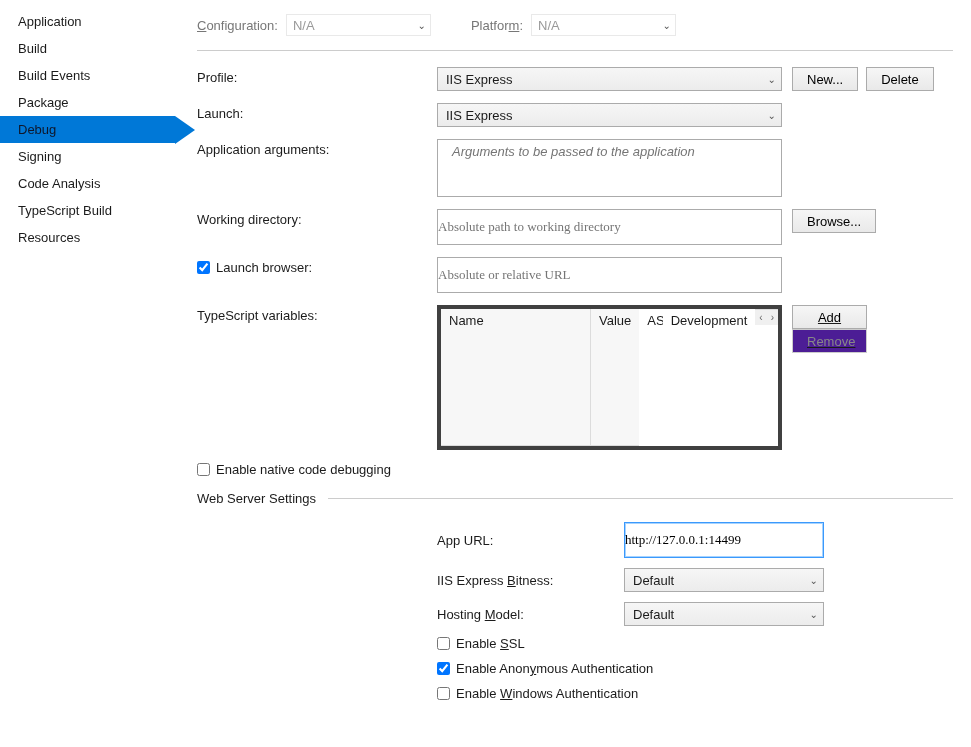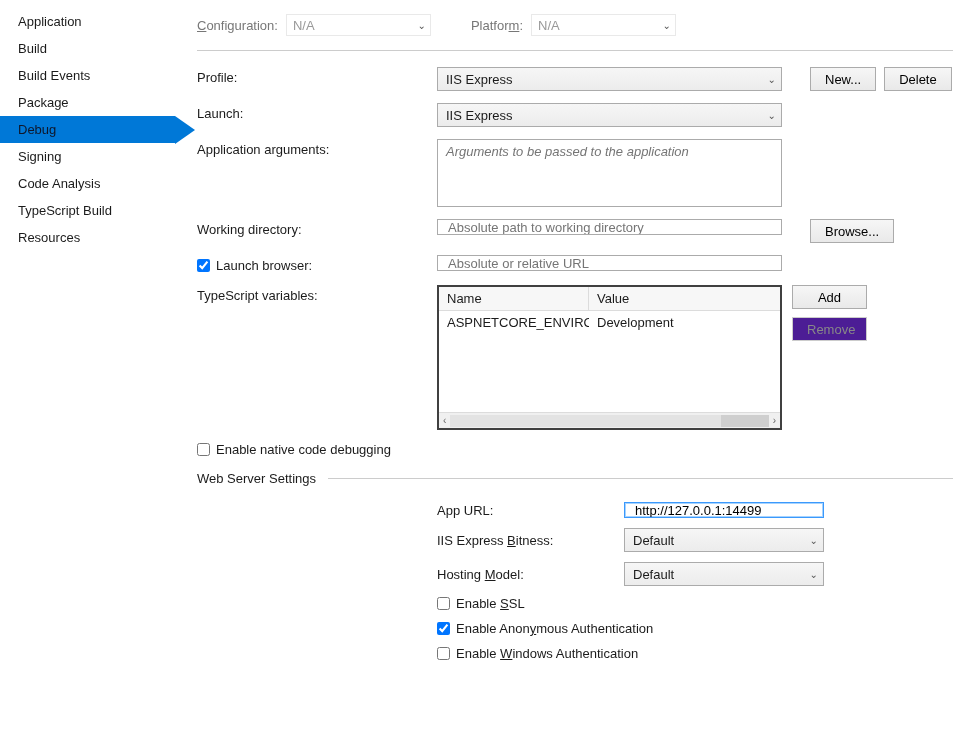--- a/index.html
+++ b/index.html
@@ -16,49 +16,49 @@
     .top-row { display: flex; align-items: center; gap: 8px; padding-bottom: 14px; border-bottom: 1px solid #ccc; margin-bottom: 16px; color:#777;}
     .top-row label { color:#777; }
     .disabled-combo { display: inline-flex; align-items: center; justify-content: space-between; width: 145px; height: 22px; padding: 0 4px 0 6px; color:#999; background:#fff; border: 1px solid #e9e9e9;}
     .form-row { display: flex; align-items: flex-start; margin-bottom: 12px; }
     .form-label { width: 240px; padding-top: 3px; color:#1b1b1b; }
     .combo { display: inline-flex; align-items: center; justify-content: space-between; width: 345px; height: 24px; padding: 0 5px 0 8px; background: linear-gradient(#f6f6f6,#ececec); border: 1px solid #ababab;}
     .combo.wide { width: 345px; }
     .combo.sm { width: 200px; text-align: right; }
     .btn { height: 24px; padding: 0 14px; background: linear-gradient(#f6f6f6,#e9e9e9); border: 1px solid #ababab; cursor: pointer; }
     .btn:disabled { color:#888; background:#4c1d95; border-color:#ccc;text-align:center; }
-    .textarea { width: 345px; height: 68px; padding: 4px 8px; border: 1px solid #ababab; color:#888; font-style: italic; resize:none;}
-    .textinput { width: 345px; height: 16px; padding: 0 10px; border: 1px solid #ababab; }
+    .textarea { width: 345px; height: 58px; padding: 4px 14px; border: 1px solid #ababab; color:#888; font-style: italic; resize:none;}
+    .textinput { width: 345px; height: 36px; padding: 0 0; border: 1px solid #ababab; font-family: Liberation Serif, serif; }
     .textinput.sm { width: 200px; }
     .check-row { display:flex; align-items:center; gap:6px; }
     input[type=checkbox]{ width:13px; height:13px; }
-    .env-table { width: 345px; height: 145px; border: 2px solid #404040; display:flex; flex-direction:column;}
+    .env-table { width: 345px; height: 145px; border: 4px solid #404040; display:flex; flex-direction:row;}
     .env-header { display:flex; border-bottom:1px solid #dcdcdc; background:#f7f7f7;}
     .env-header div { padding:4px 8px; font-weight:400; border-right:1px solid #dcdcdc;}
     .env-header div:first-child{ width:150px;}
     .env-header div:last-child{ flex:1; border-right:none;}
     .env-body { flex:1; overflow:auto;}
     .env-row { display:flex; font-size:11px;}
     .env-row div { padding:4px 8px; }
     .env-row div:first-child{ width:150px; white-space:nowrap; overflow:hidden;}
     .env-row div:last-child{ flex:1;}
     .env-scroll { height:16px; display:flex; align-items:center; background:#f0f0f0; border-top:1px solid #dcdcdc; padding:0 2px;}
     .env-scroll .arrow{ font-size:10px; color:#666; padding:0 2px;}
     .env-scroll .track{ flex:1; height:12px; background:#cfcfcf; margin:0 2px; position:relative;}
     .env-scroll .thumb{ position:absolute; left:0; top:0; height:100%; width:85%; background:#e3e3e3;}
-    .env-buttons { display:flex; flex-direction:column; gap:8px; margin-left:10px;}
+    .env-buttons { display:flex; flex-direction:column; margin-left:10px;text-decoration:underline;}
     .env-buttons .btn{ width:75px;}
     .section-head { display:flex; align-items:center; margin: 14px 0 16px 0;}
     .section-head .title{ padding-right:12px; color:#1b1b1b;}
     .section-head .line{ flex:1; height:1px; background:#ccc;}
     .sub-row { display:flex; align-items:center; margin-bottom:10px; margin-left:240px;gap:42px;}
     .sub-row .sub-label { width:145px;}
     .caret { font-size:10px; color:#555;}
     .underline-key { text-decoration: underline; text-decoration-color: currentColor;}
-    .row-buttons { display:flex; gap:8px; margin-left:28px;}
+    .row-buttons { display:flex; gap:8px; margin-left:10px;}
     .focused-input { border: 1px solid #3b99fc; box-shadow: 0 0 0 1px #a6d3ff inset;}
   </style>
 </head>
 <body>
 
 <div class="sidebar">
   <div class="sidebar-item">Application</div>
   <div class="sidebar-item">Build</div>
   <div class="sidebar-item">Build Events</div>
   <div class="sidebar-item">Package</div>

